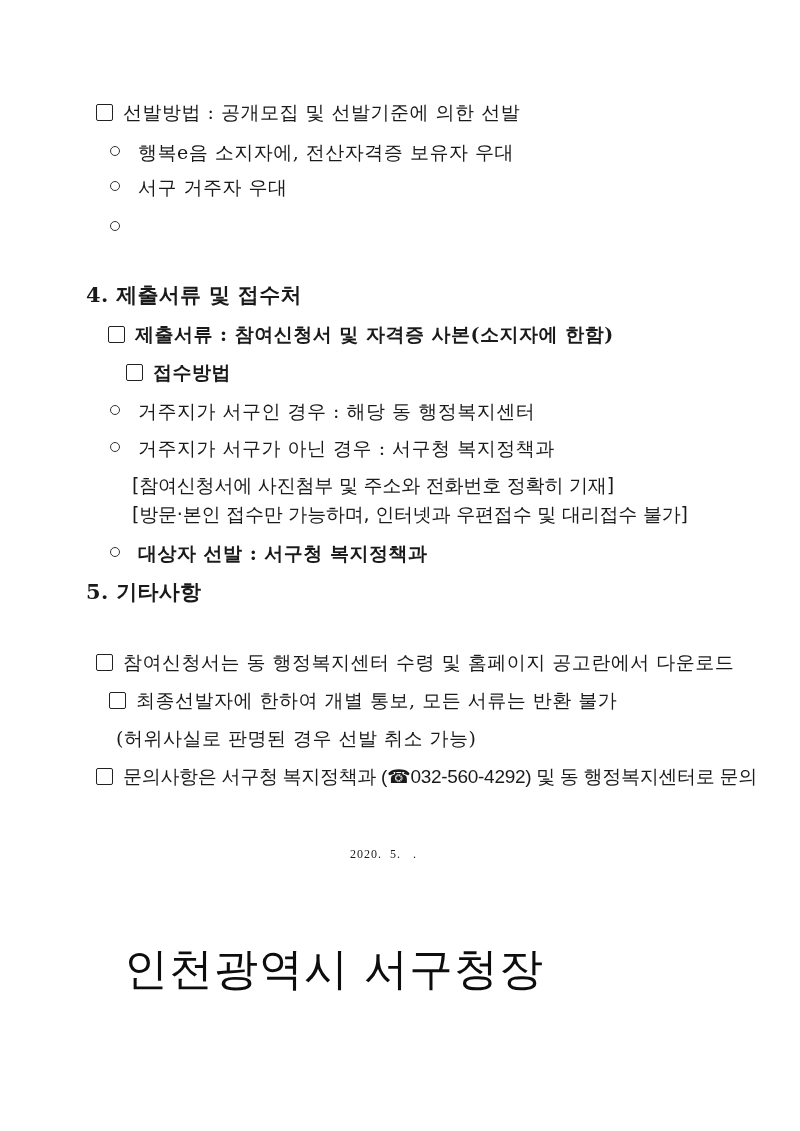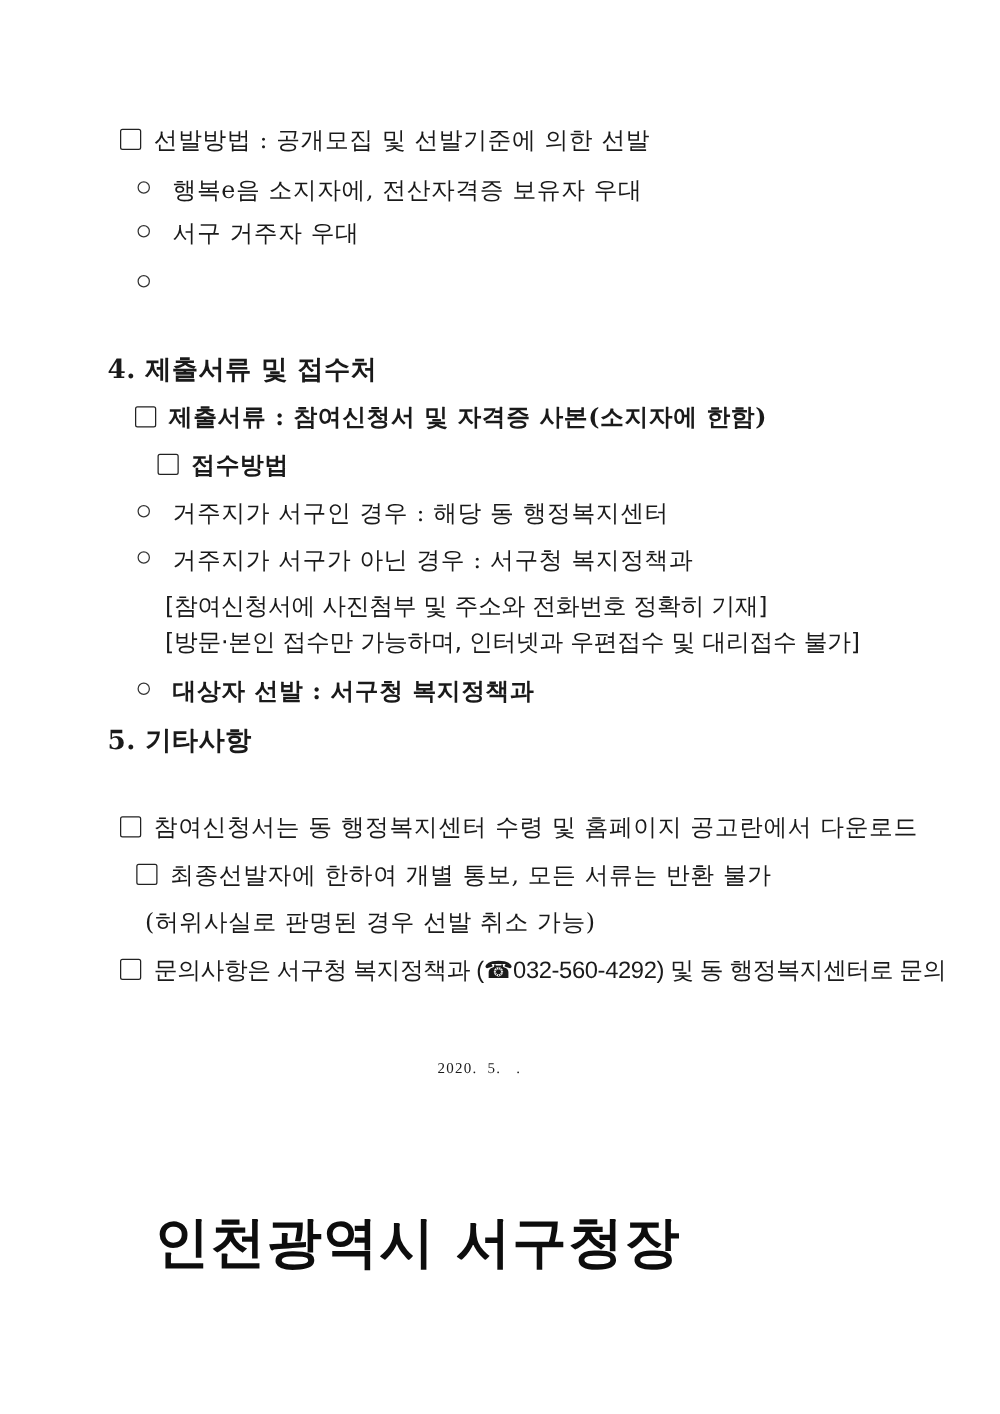--- a/index.html
+++ b/index.html
@@ -63,25 +63,24 @@
       font-size: 12px;
       letter-spacing: 1px;
       white-space: pre;
     }
     .signature {
       position: absolute;
       left: 0;
       width: 668px;
       text-align: center;
       font-family: "DejaVu Sans", "Liberation Sans", sans-serif;
-      font-weight: bold;
+      font-weight: normal;
       font-size: 44px;
       letter-spacing: 1px;
       color: #0d0d0d;
-      margin-top: 25px;
     }
   </style>
 </head>
 <body>
 
 <div class="line" style="left:96px; top:100px;">
   <span class="box"></span><span>선발방법 : 공개모집 및 선발기준에 의한 선발</span>
 </div>
 <div class="line" style="left:110px; top:140px;">
   <span class="bullet"></span><span>행복e음 소지자에, 전산자격증 보유자 우대</span>

